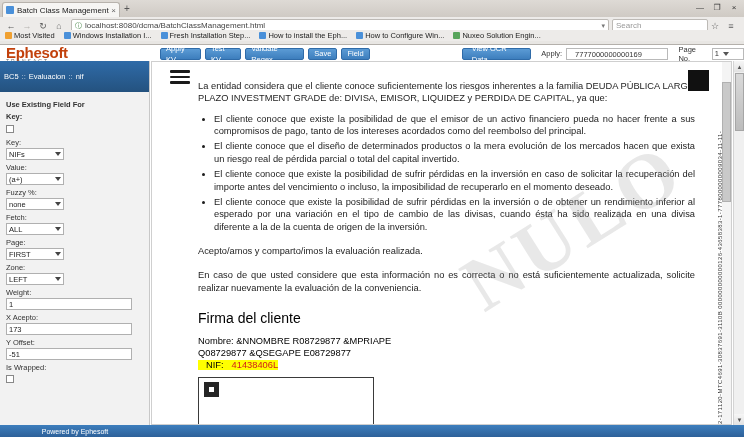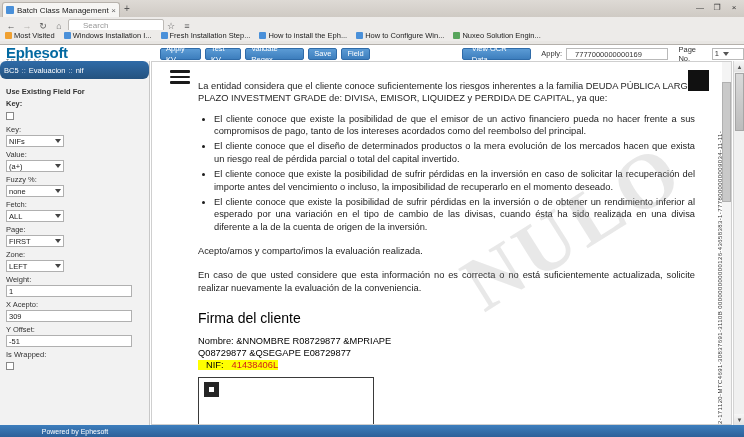--- a/index.html
+++ b/index.html
@@ -70,42 +70,42 @@
     border: 1px solid #bdbab6; border-radius: 2px;
     display: flex; align-items: center; padding: 0 3px;
     font-size: 8px; color: #333; margin: 0 3px;
   }
   .urlbar .lock { color: #3a7d3a; margin-right: 3px; font-size: 7px; }
   .urlbar .url-txt { color: #444; }
   .urlbar .url-caret { margin-left: auto; color: #777; font-size: 7px; }
   .searchbar {
     width: 96px; height: 13px; background: #fff;
     border: 1px solid #bdbab6; border-radius: 2px;
-    display: flex; align-items: center; padding: 0 14px;
+    display: flex; align-items: center; padding: 0 3px;
     font-size: 8px; color: #999;
   }
   .bookmarks {
     position: absolute; top: 30px; left: 0; width: 744px; height: 11px;
     display: flex; align-items: center; gap: 9px; padding: 0 5px;
     font-size: 7.5px; color: #222;
     background: #edebe9;
   }
   .bm { display: flex; align-items: center; gap: 2px; white-space: nowrap; }
   .bm .bmico { width: 7px; height: 7px; background: #f0a030; border-radius: 1px; display: inline-block; }
   .bm .bmico.b { background: #4a90d9; }
   .bm .bmico.g { background: #58a55c; }
 
   
   .app-header {
     position: absolute; top: 45px; left: 0; width: 744px; height: 16px;
     background: #ffffff;
   }
   .logo-wrap { position: absolute; left: 6px; top: 0px; }
   .logo-main {
-    font-size: 15px; color: #0369a1; font-weight: bold;
+    font-size: 15px; color: #c2410c; font-weight: bold;
     letter-spacing: -0.3px; line-height: 15px;
   }
   .logo-sub {
     font-size: 5px; color: #6d6d6d; letter-spacing: 2px;
     margin-top: -2px;
   }
 
   .toolbar {
     position: absolute; top: 46px; left: 160px; width: 584px; height: 15px;
     display: flex; align-items: center; gap: 4px;
@@ -134,23 +134,23 @@
   }
   .caret-dn { width: 0; height: 0; border-left: 3px solid transparent; border-right: 3px solid transparent; border-top: 4px solid #555; }
 
   
   .left-panel {
     position: absolute; top: 61px; left: 0; width: 150px; bottom: 12px;
     background: #f2f2f2;
     border-right: 1px solid #c8c8c8;
   }
   .batch-bar {
-    height: 18px; background: linear-gradient(#2f6ba8, #24527f);
+    height: 31px; background: linear-gradient(#2f6ba8, #24527f);
     color: #fff; font-size: 7.5px; display: flex; align-items: center;
-    padding: 0 4px; gap: 3px; border-radius: 6px;
+    padding: 0 4px; gap: 3px;
   }
   .batch-bar .sep { color: #cbd9e8; }
   .panel-body { padding: 5px 6px; }
   .field-label { font-size: 7.5px; color: #333; margin: 3px 0 1px; }
   .field-label.bold { font-weight: bold; }
   .chk { width: 8px; height: 8px; border: 1px solid #888; background: #fff; display: inline-block; }
   .sel {
     width: 58px; height: 12px; border: 1px solid #b0b0b0; background: #fff;
     font-size: 7.5px; color: #222; display: flex; align-items: center;
     padding: 0 2px; justify-content: space-between;
@@ -294,20 +294,25 @@
         <div class="win-btn">❐</div>
         <div class="win-btn close">×</div>
       </div>
     </div>
 
     <div class="navbar">
       <span class="nav-ico">←</span>
       <span class="nav-ico dim">→</span>
       <span class="nav-ico">↻</span>
       <span class="nav-ico">⌂</span>
+      <div class="urlbar">
+        <span class="lock">ⓘ</span>
+        <span class="url-txt">localhost:8080/dcma/BatchClassManagement.html</span>
+        <span class="url-caret">▾</span>
+      </div>
       <div class="searchbar">
         <span>Search</span>
       </div>
       <span class="nav-ico">☆</span>
       <span class="nav-ico">≡</span>
     </div>
 
     <div class="bookmarks">
       <span class="bm">
           <i class="bmico"></i>
@@ -407,21 +412,21 @@
       <div class="field-label">Zone:</div>
       <div class="sel">
         <span>LEFT</span>
         <span class="caret-dn"></span>
       </div>
 
       <div class="field-label">Weight:</div>
       <div class="txt">1</div>
 
       <div class="field-label">X Acepto:</div>
-      <div class="txt">309</div>
+      <div class="txt">173</div>
 
       <div class="field-label">Y Offset:</div>
       <div class="txt">-51</div>
 
       <div class="field-label">Is Wrapped:</div>
       <div style="margin-top:1px"><span class="chk"></span></div>
     </div>
   </div>
 
   <div class="col-handle" style="left:152px; top:114px;">◀</div>

